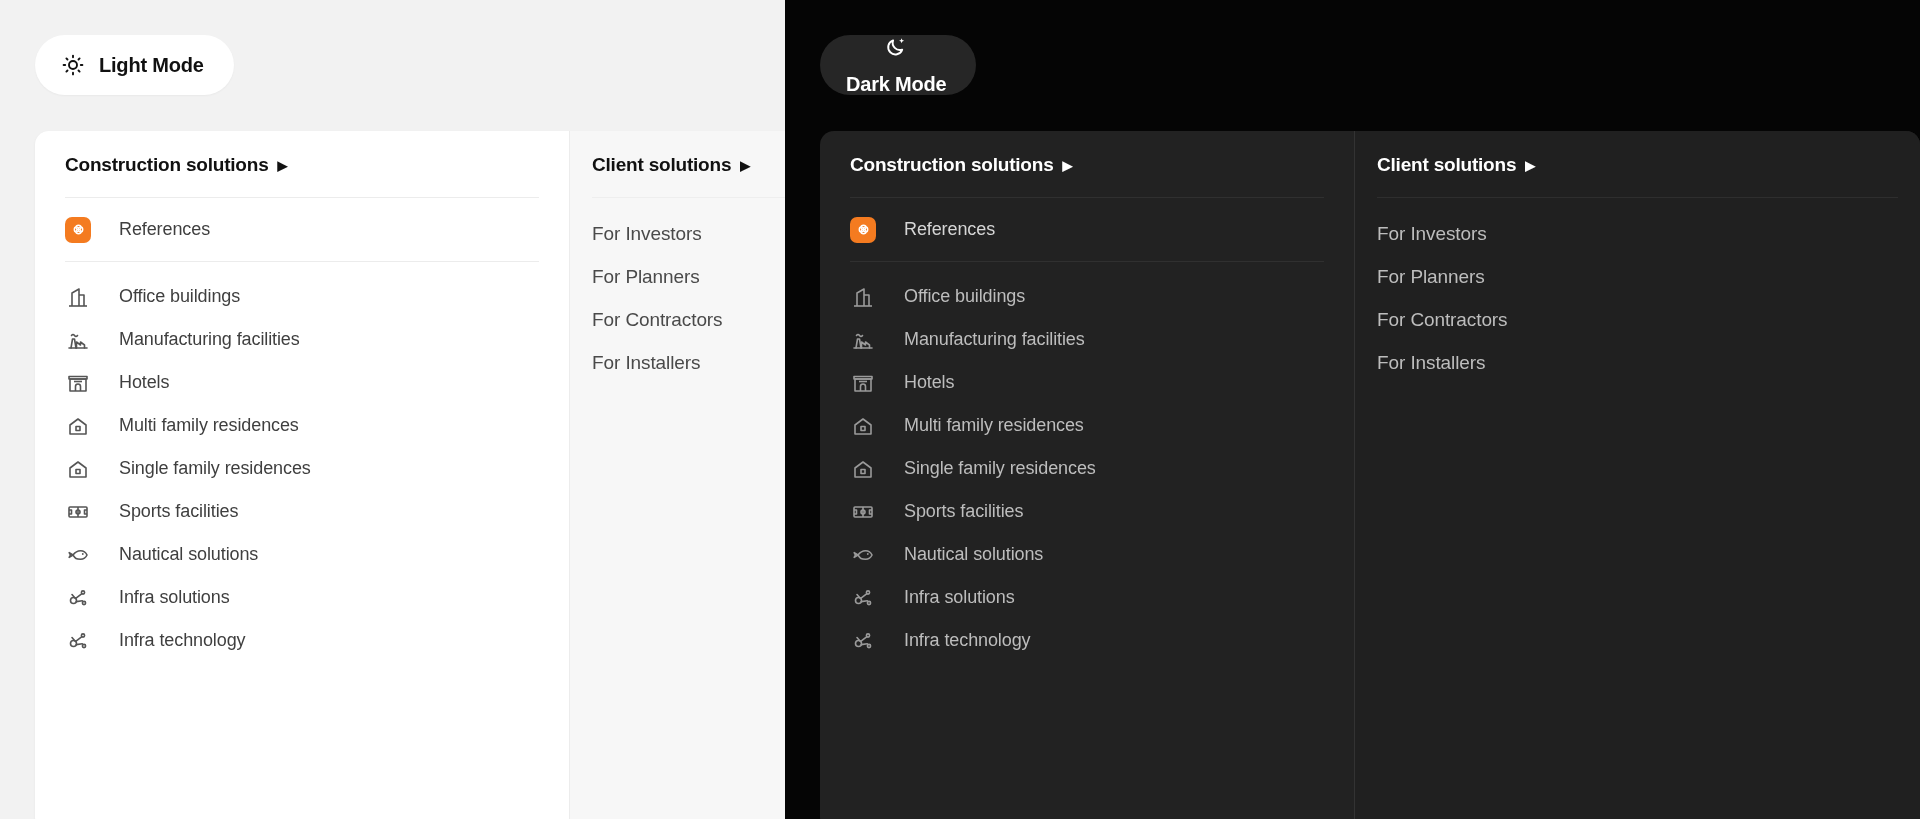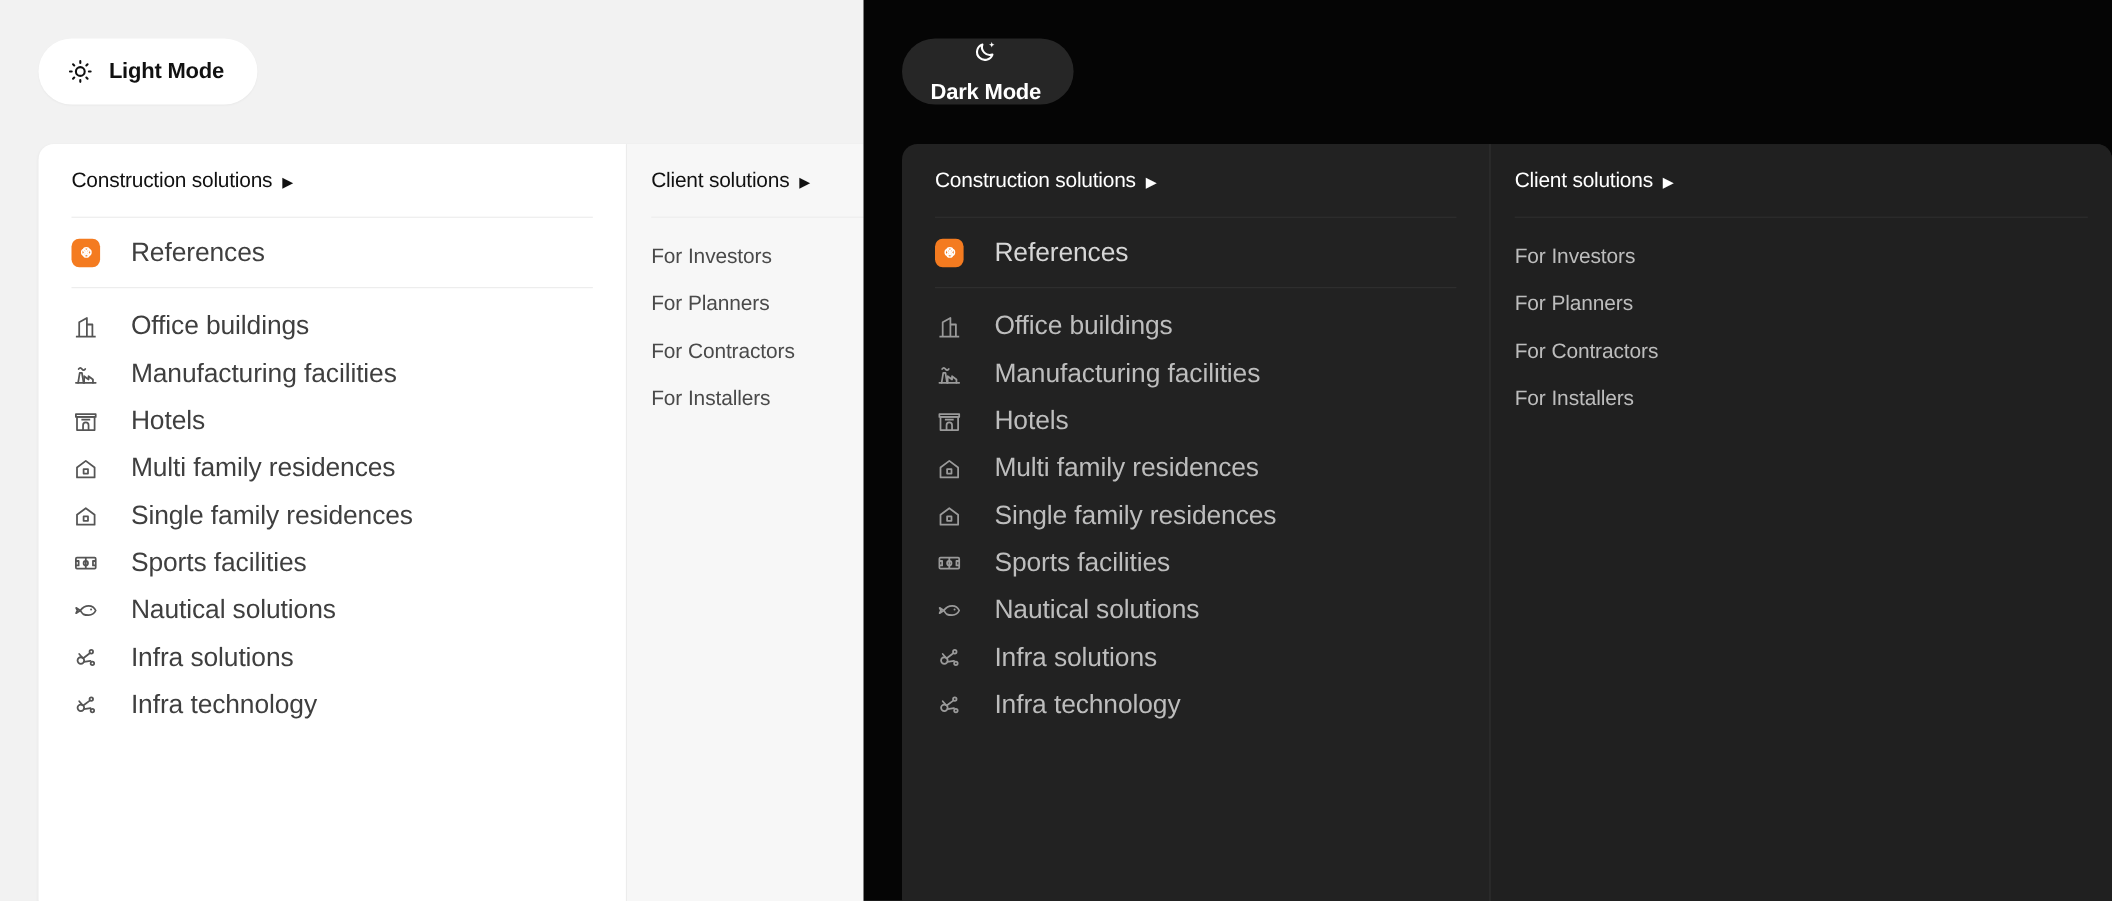--- a/index.html
+++ b/index.html
@@ -40,37 +40,37 @@
   .dark  .menu-card { background:#222222; }
 
   .col { height:100%; position:relative; }
   .col-main { width:534px; padding:0 30px; }
   .col-side { width:566px; padding:0 22px 0 22px; }
   .light .col-side { background:#f7f7f7; border-left:1px solid #ececec; }
   .dark  .col-side { background:#202020; border-left:1px solid #333333; }
 
   .col-title {
     display:flex; align-items:center; gap:9px;
-    font-size:19px; font-weight:400; letter-spacing:-.2px;
+    font-size:19px; font-weight:700; letter-spacing:-.2px;
     height:66px; padding-top:2px;
   }
   .light .col-title { color:#111111; }
   .dark  .col-title { color:#ffffff; }
   .col-title .caret { font-size:13px; line-height:1; transform:translateY(0px); }
 
   .rule { height:1px; width:100%; }
   .light .rule { background:#ececec; }
   .dark  .rule { background:#303030; }
   .col-side .rule { opacity:.9; }
 
   
   .item {
     display:flex; align-items:center; gap:28px;
     height:43px;
-    font-size:24px; letter-spacing:-.1px;
+    font-size:18px; letter-spacing:-.1px;
   }
   .item.featured { height:63px; }
   .list-top-gap { height:13px; }
   .item .ico { width:26px; min-width:26px; height:26px; display:flex; align-items:center; justify-content:center; }
   .light .item .label { color:#3f3f3f; }
   .dark  .item .label { color:#bdbdbd; }
   .light .item.featured .label { color:#3f3f3f; }
   .dark  .item.featured .label { color:#d6d6d6; }
 
   .badge {

